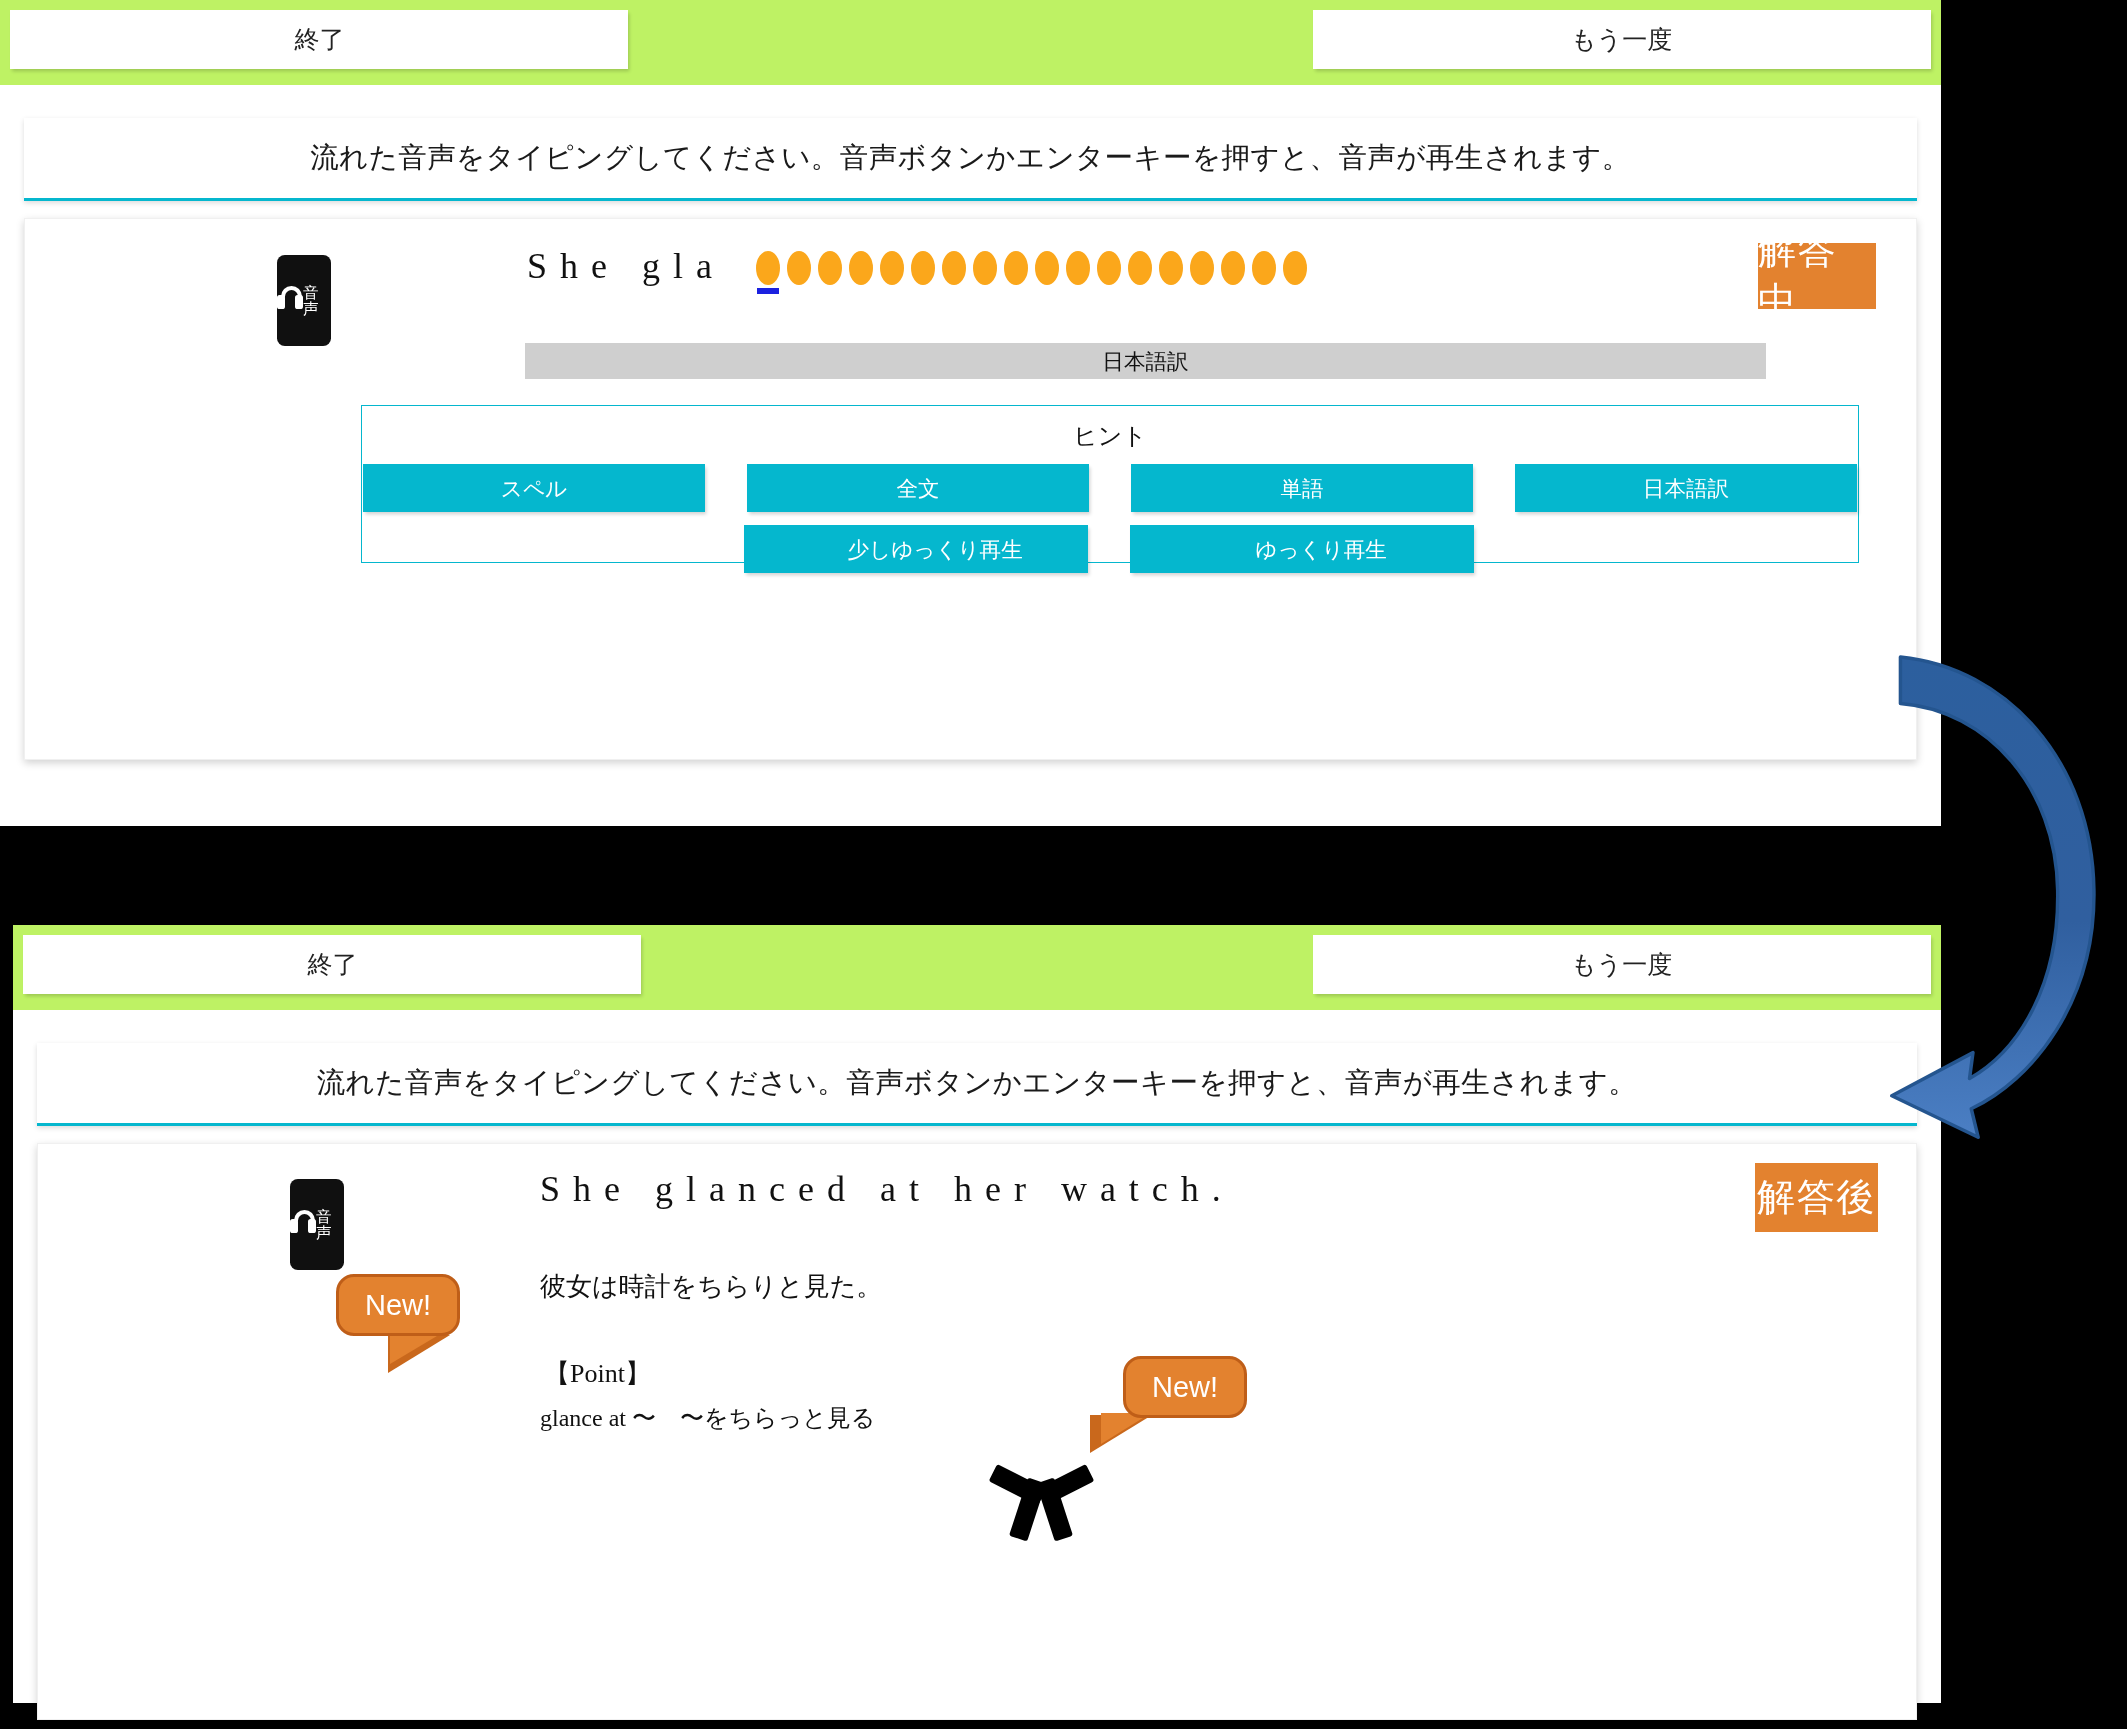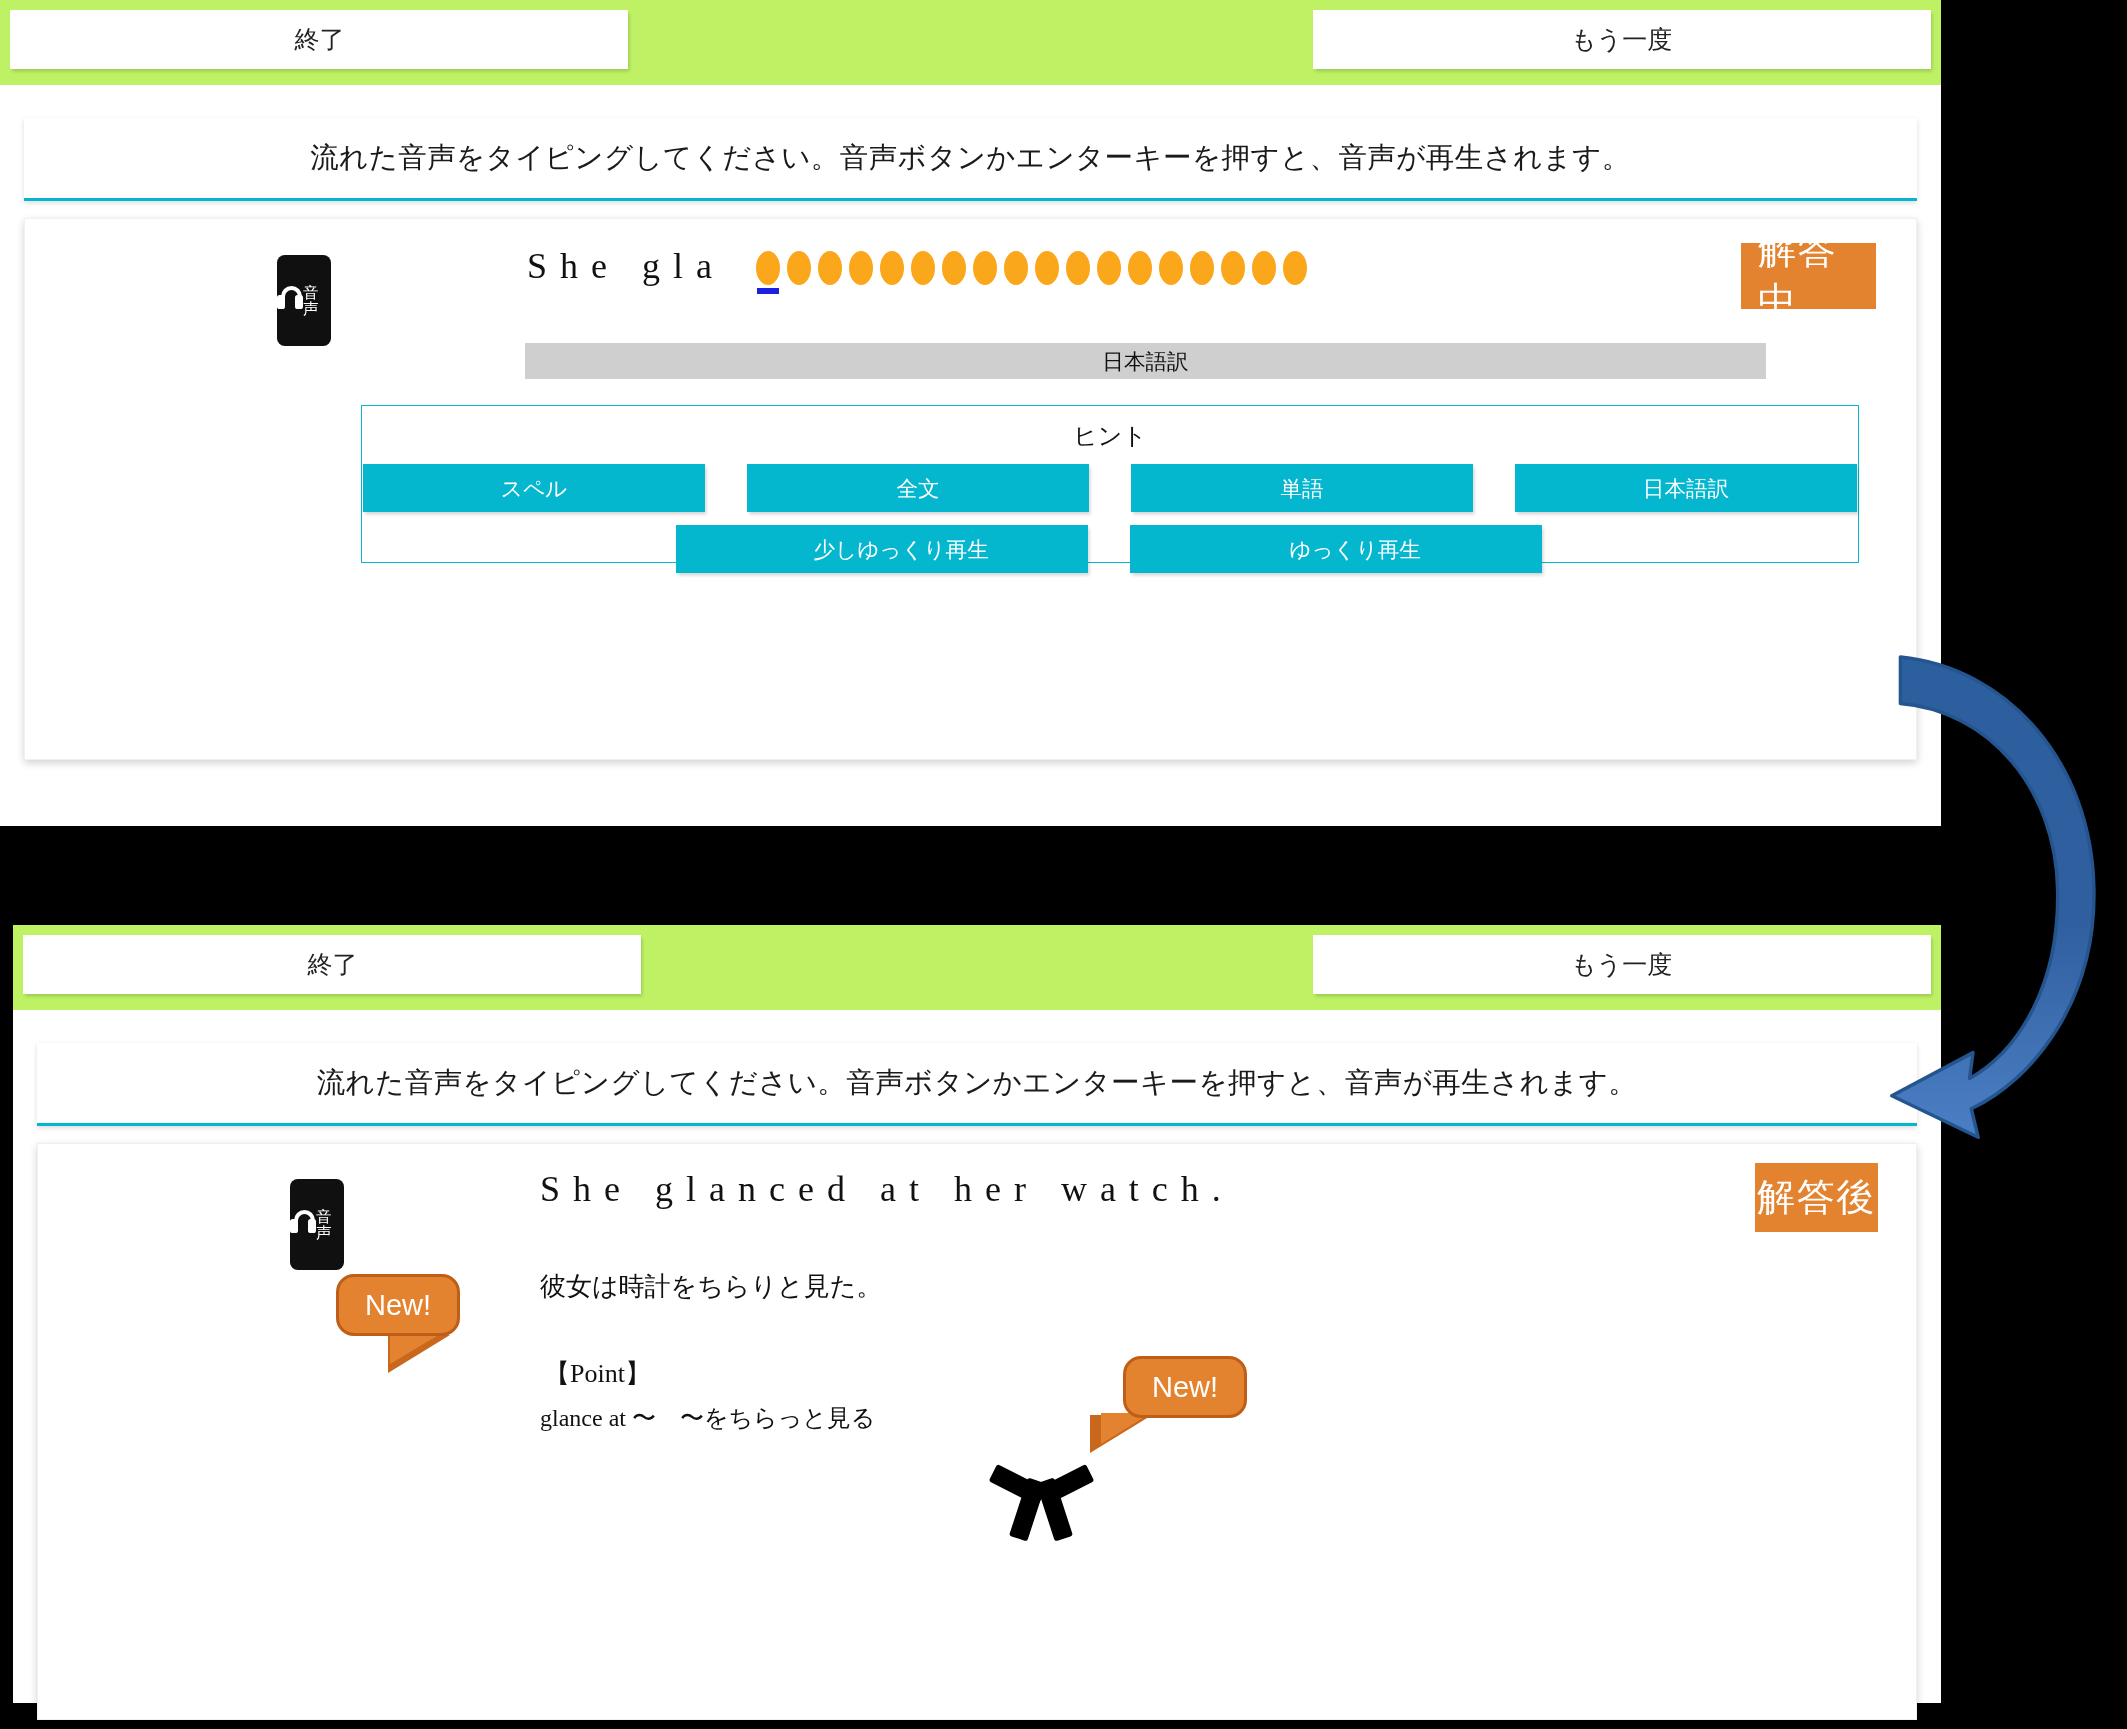--- a/index.html
+++ b/index.html
@@ -104,21 +104,21 @@
   .hint-title{
     text-align:center;font-size:24px;color:#111;margin-top:14px;margin-bottom:12px;
   }
   .hint-row{display:flex;justify-content:center;gap:42px;margin-bottom:13px;}
   .hint-btn{
     background:#05b7ce;color:#fff;border:none;cursor:pointer;
     height:48px;display:flex;align-items:center;justify-content:center;
     font-size:21.6px;box-shadow:1.7px 2.6px 3.5px rgba(0,0,0,.18);
   }
   .hint-btn.w1{width:342px;}
-  .hint-row.r2 .hint-btn{width:412px;padding-left:44px;}
+  .hint-row.r2 .hint-btn{width:344px;padding-left:44px;}
 
   
   .badge{
     position:absolute;background:#E3822F;color:#fff;
     display:flex;align-items:center;justify-content:center;
     font-size:38px;letter-spacing:1.7px;
   }
 
   
   .ans-sentence{
@@ -233,21 +233,21 @@
         <button class="hint-btn w1">全文</button>
         <button class="hint-btn w1">単語</button>
         <button class="hint-btn w1">日本語訳</button>
       </div>
       <div class="hint-row r2" style="margin-left:-1.7px;">
         <button class="hint-btn">少しゆっくり再生</button>
         <button class="hint-btn">ゆっくり再生</button>
       </div>
     </div>
 
-    <div class="badge" style="right:40px;top:24px;width:118px;height:66px;padding-left:17px;">解答中</div>
+    <div class="badge" style="right:40px;top:24px;width:118px;height:66px;">解答中</div>
   </div>
 </div>
 
 <div class="panel2">
 
   <div class="topbar inner2">
     <button class="bar-btn left">終了</button>
     <button class="bar-btn right">もう一度</button>
   </div>
 

